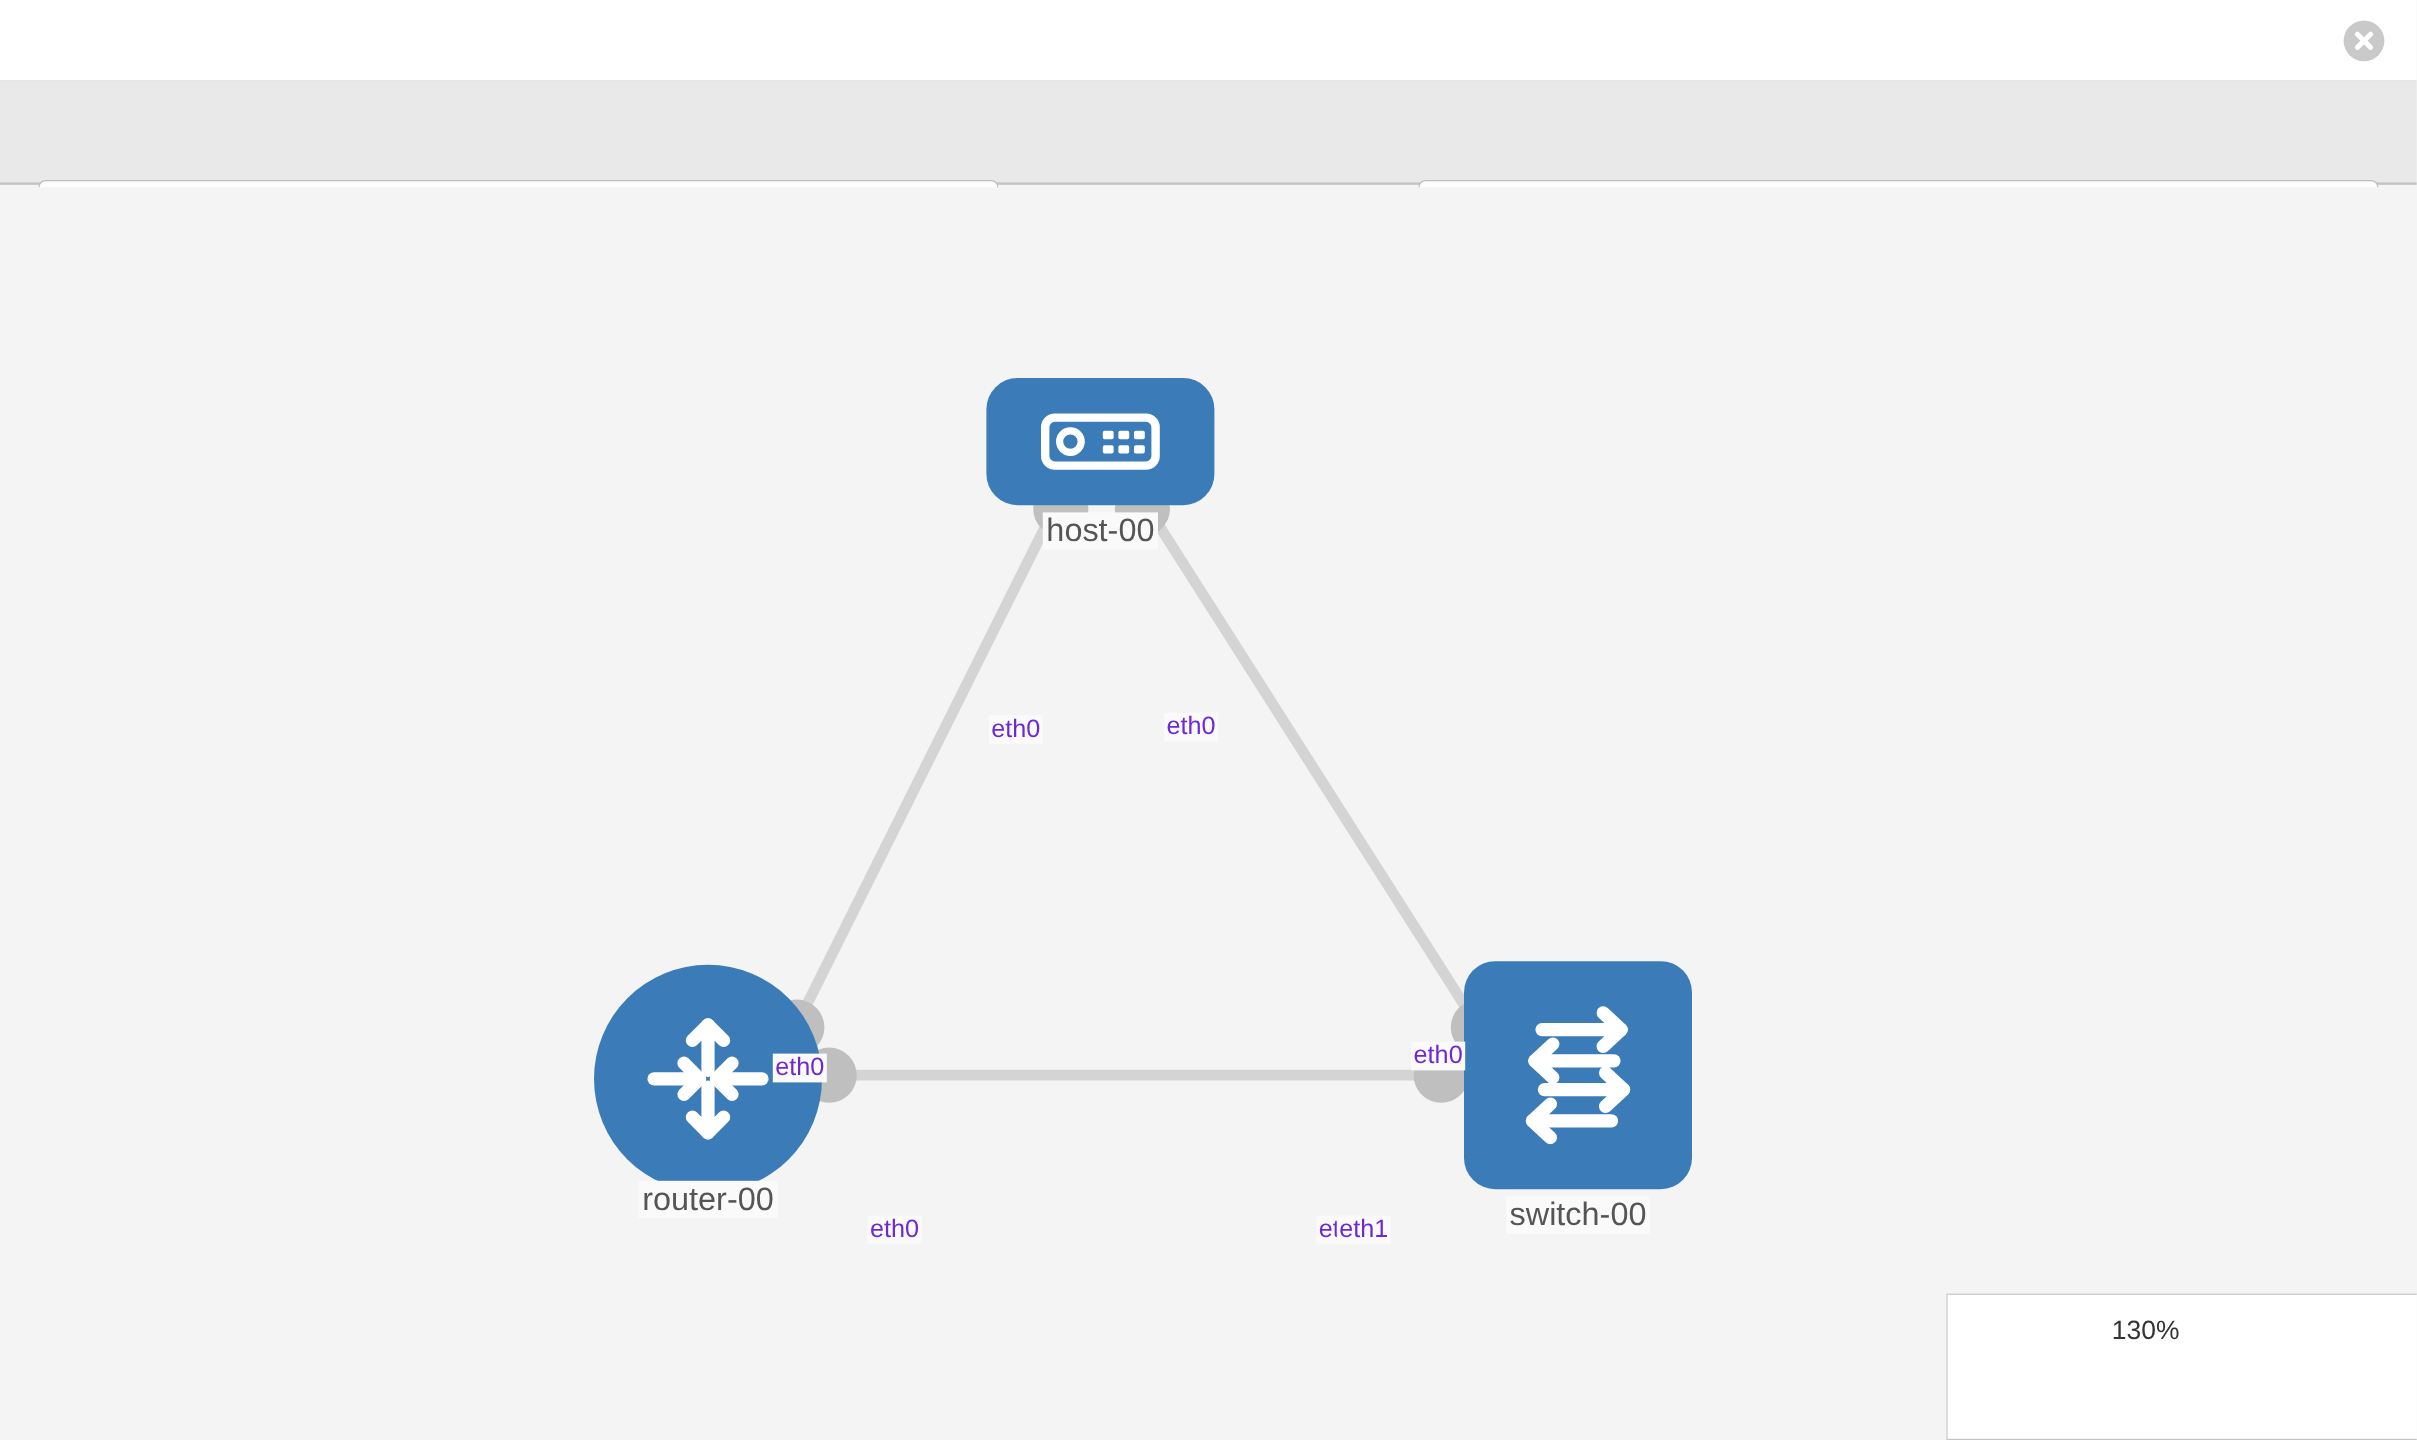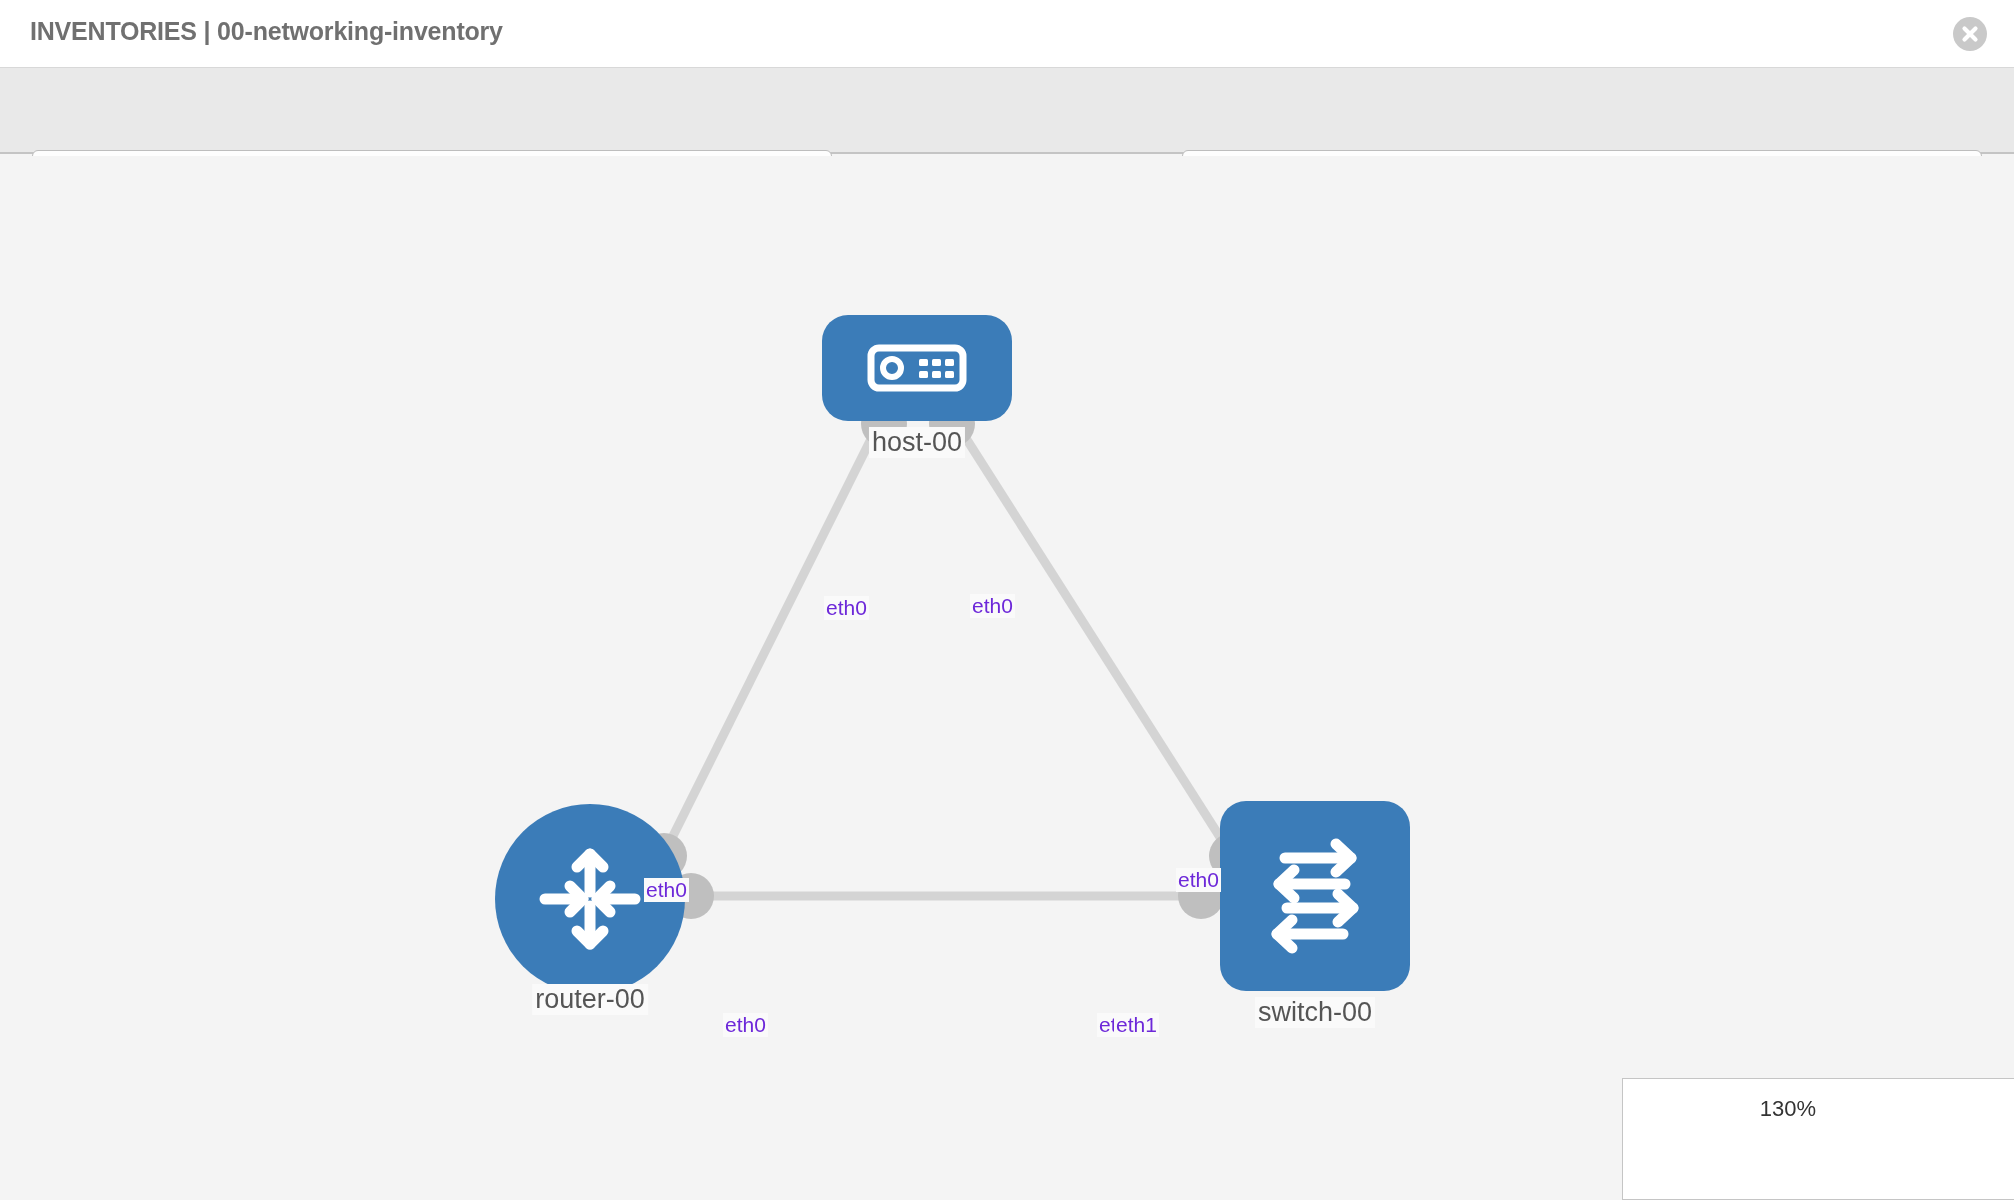--- a/index.html
+++ b/index.html
@@ -103,21 +103,20 @@
     position: absolute; left: 0; top: 17px; width: 330px;
     text-align: center; font-size: 22px; color: #333333;
   }
 </style>
 </head>
 <body>
 
 <div id="app">
 
   <div class="header">
-    <div class="header-title">INVENTORIES | 00-networking-inventory</div>
     <div class="close-btn">
       <svg width="34" height="34" viewBox="0 0 34 34" aria-hidden="true">
         <path d="M11.5 11.5 L22.5 22.5 M22.5 11.5 L11.5 22.5" stroke="#ffffff" stroke-width="4.2" stroke-linecap="round"></path>
       </svg>
     </div>
   </div>
 
   <div class="toolbar">
 
     <div class="select-box" id="actions-select">

